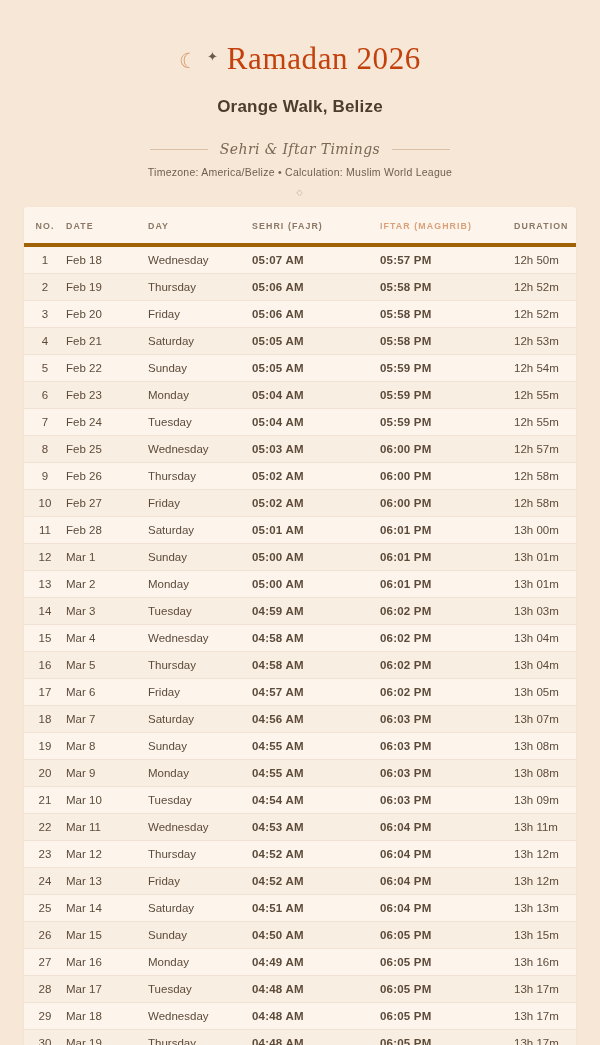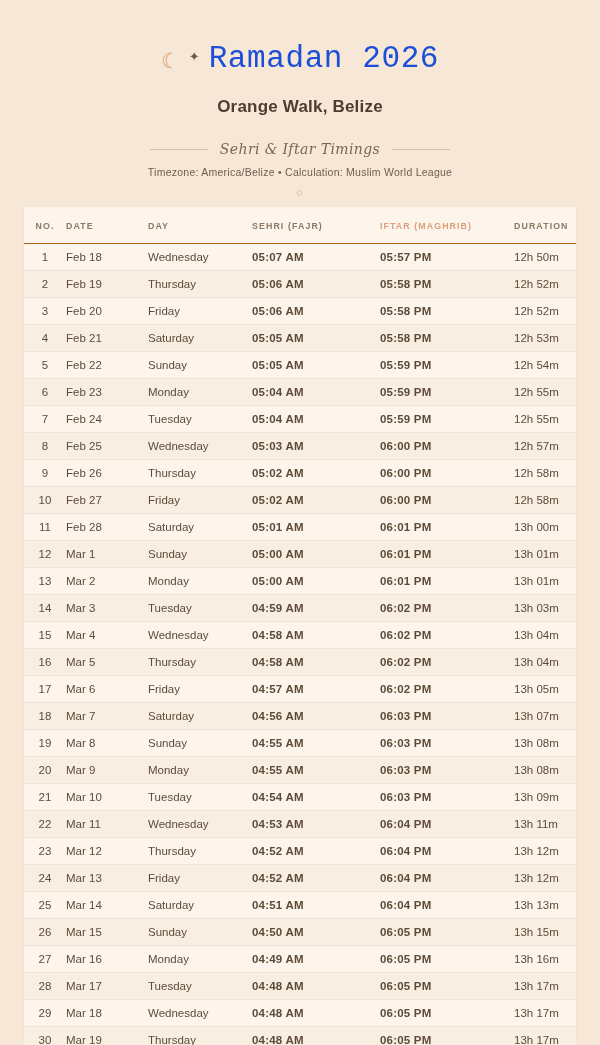--- a/index.html
+++ b/index.html
@@ -41,24 +41,24 @@
     top: 1px;
   }
   .star-icon {
     color: #6b5a49;
     font-size: 13px;
     line-height: 1;
     position: relative;
     top: -3px;
   }
   .main-title {
-    font-family: Liberation Mono, monospace;
+    font-family: Liberation Serif, serif;
     font-size: 31px;
     letter-spacing: 0.6px;
-    color: #1d4ed8;
+    color: #c2410c;
     font-weight: normal;
     line-height: 1.05;
   }
   .subtitle {
     font-family: Liberation Sans, sans-serif;
     font-size: 17px;
     font-weight: bold;
     color: #4e3d2e;
     margin-top: 1px;
     letter-spacing: 0.2px;
@@ -108,21 +108,21 @@
     border-collapse: collapse;
     table-layout: fixed;
   }
   table.timings thead th {
     font-size: 8.8px;
     letter-spacing: 1.1px;
     font-weight: bold;
     color: #8b7865;
     text-transform: uppercase;
     padding: 14px 0 12px 0;
-    border-bottom: 1px solid #a16207;
+    border-bottom: 4px solid #a16207;
     text-align: left;
   }
   th.col-no, td.col-no { width: 42px; text-align: center !important; }
   th.col-date, td.col-date { width: 82px; }
   th.col-day, td.col-day { width: 104px; }
   th.col-sehri, td.col-sehri { width: 128px; }
   th.col-iftar, td.col-iftar { width: 134px; }
   th.col-duration, td.col-duration { width: 72px; }
   th.col-iftar { color: #d9a07a !important; }
 

